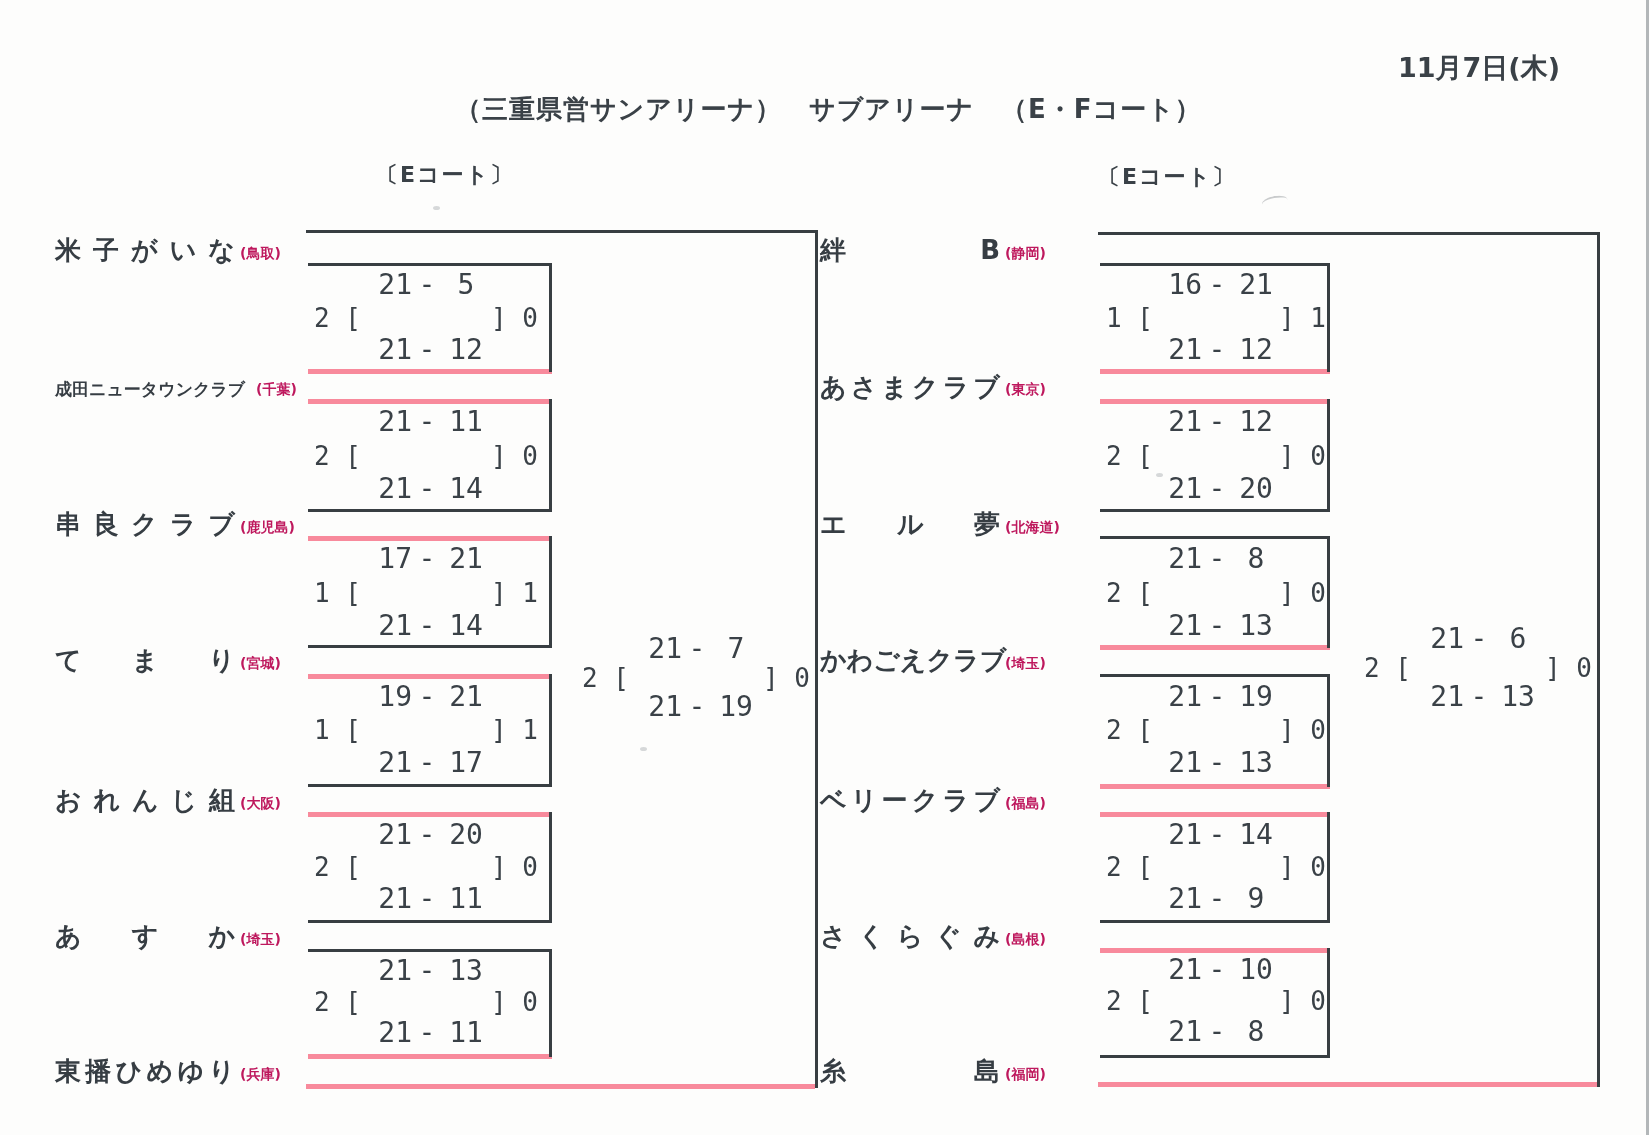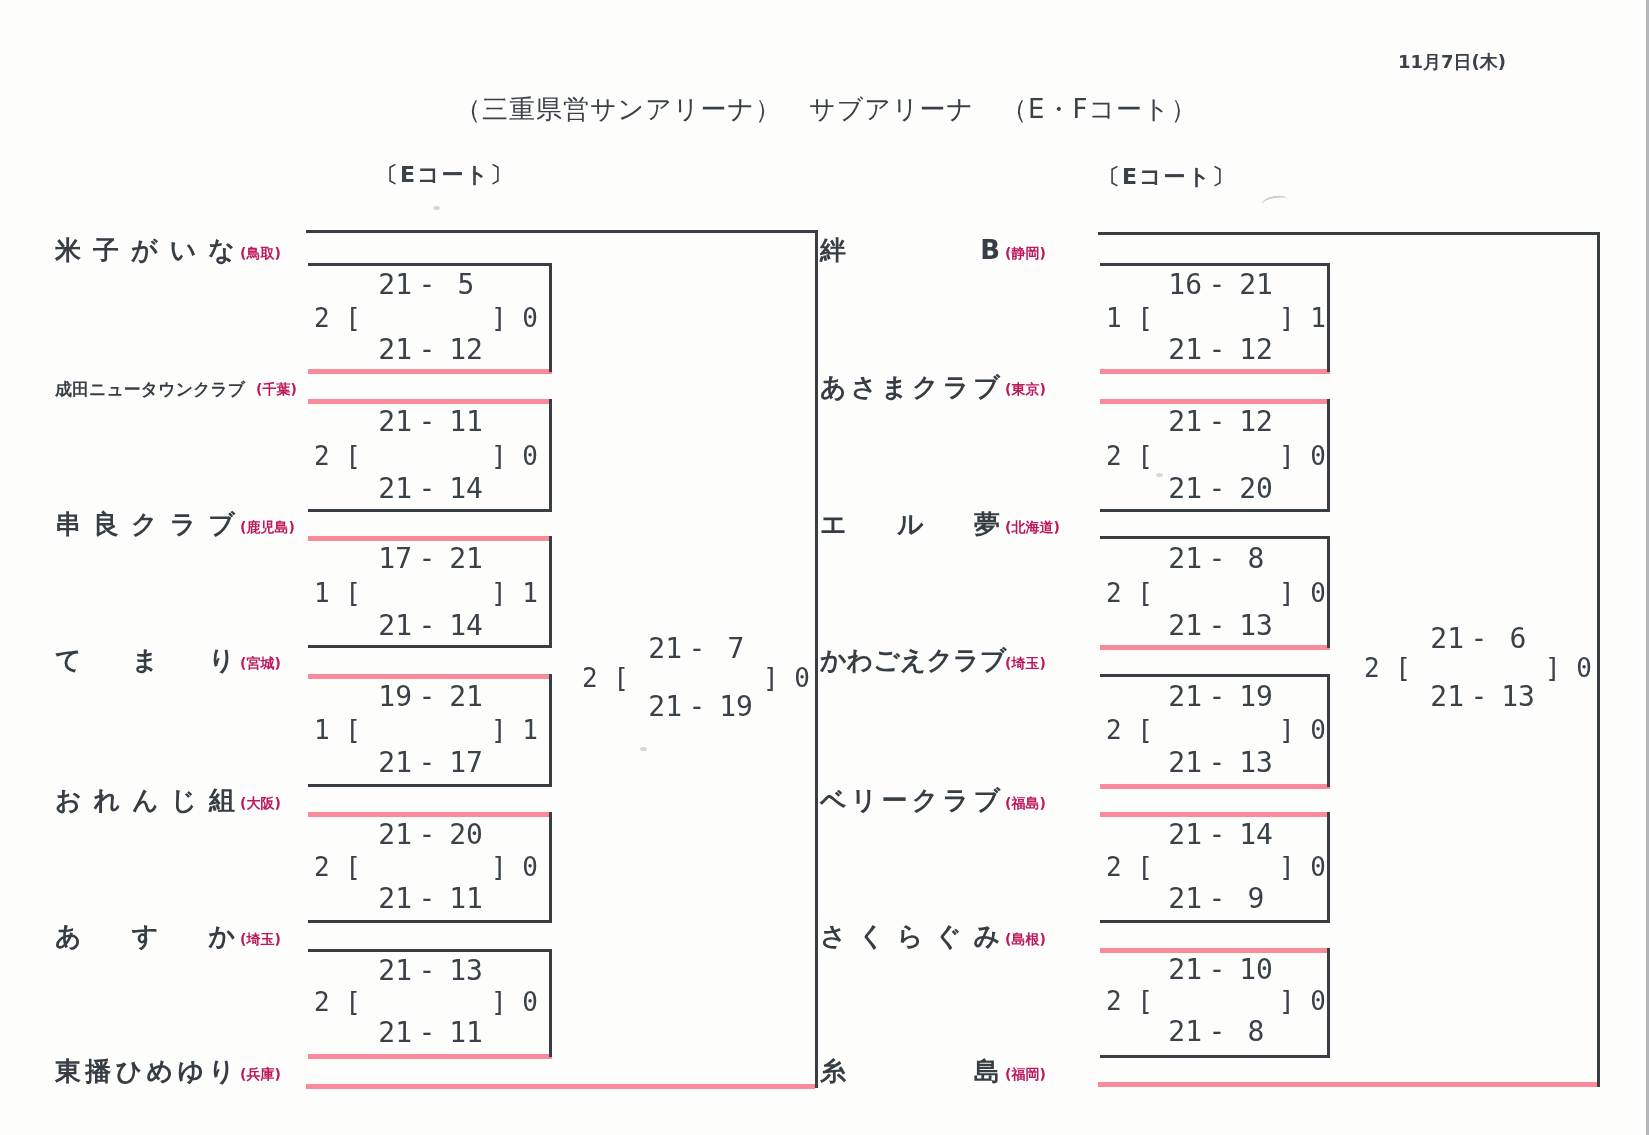--- a/index.html
+++ b/index.html
@@ -1,21 +1,21 @@
 <!DOCTYPE html>
 <html><head>
 <meta charset="utf-8">
 <style>
   *{box-sizing:border-box;margin:0;padding:0}
   body{margin:0;background:#d9d9d9}
   .page{position:relative;width:1649px;height:1135px;background:#fdfdfc;overflow:hidden;
         font-family:"DejaVu Sans","Liberation Sans",sans-serif;color:#3a4147}
   .title1{position:absolute;left:335px;top:46px;font-size:30px;font-weight:600;letter-spacing:1px;white-space:nowrap}
-  .title2{position:absolute;left:455px;top:92px;font-size:26px;font-weight:400;letter-spacing:1px;white-space:nowrap}
-  .date{position:absolute;left:1398px;top:50px;font-size:18px;font-weight:600;white-space:nowrap}
+  .title2{position:absolute;left:455px;top:92px;font-size:26px;font-weight:700;letter-spacing:1px;white-space:nowrap}
+  .date{position:absolute;left:1398px;top:50px;font-size:27px;font-weight:600;white-space:nowrap}
   .clabel{position:absolute;font-size:22px;font-weight:600;letter-spacing:2px;white-space:nowrap}
   .tname{position:absolute;width:180px;display:flex;justify-content:space-between;
          font-size:26px;font-weight:600;color:#363d43;line-height:1}
   .tname.sm{font-size:17px;height:26px;align-items:flex-end}
   .tpref{position:absolute;font-size:14px;font-weight:600;color:#be185d;white-space:nowrap}
   .hline{position:absolute;height:3px;background:#383e42}
   .hline.black{height:3px;background:#383e42}
   .hline.pink{height:5px;background:#f88a9c}
   .vline{position:absolute;width:3px;background:#383e42}
   .sbox{position:absolute;font-family:"DejaVu Sans Mono","Liberation Mono",monospace;color:#3a4147}

